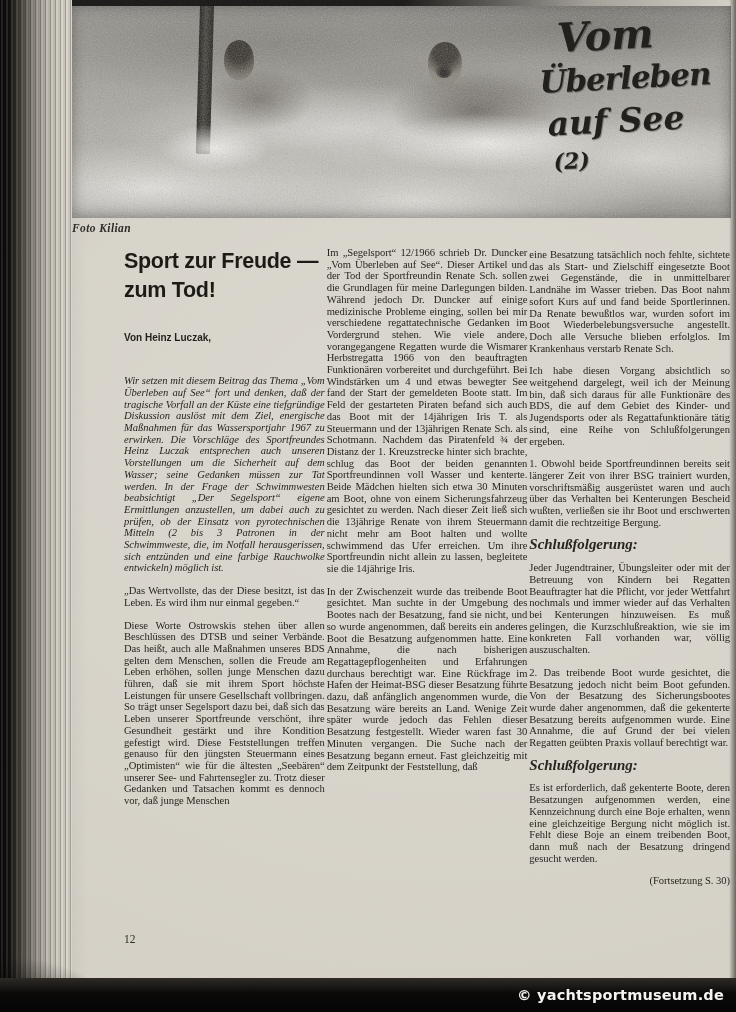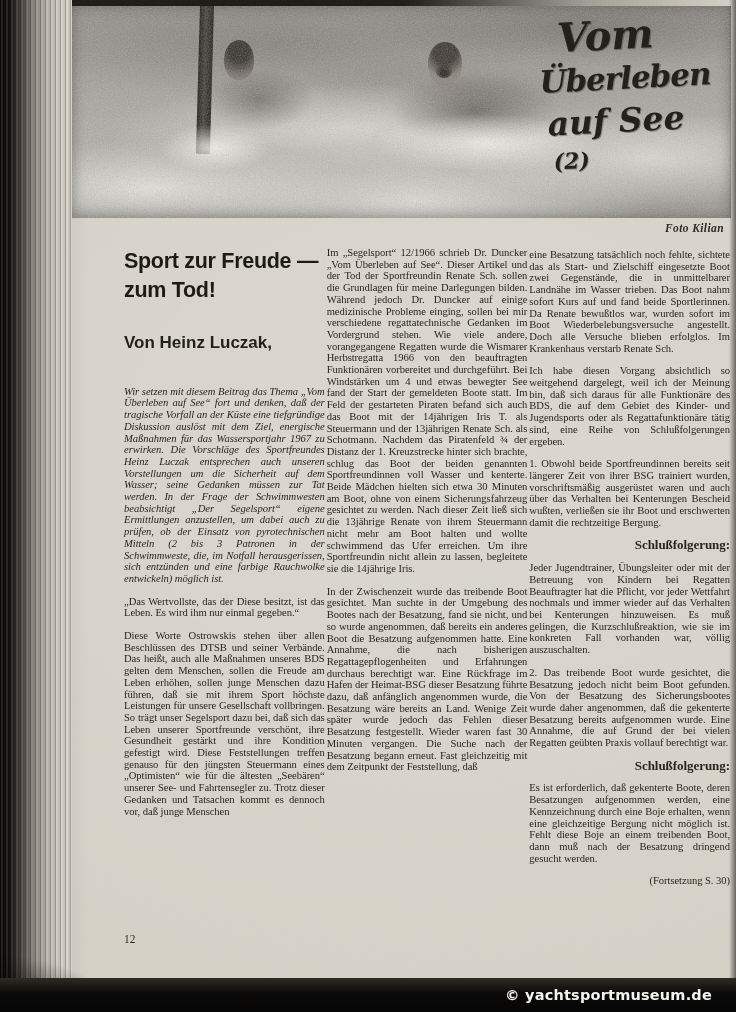--- a/index.html
+++ b/index.html
@@ -51,40 +51,40 @@
   .swimmer2-foam{position:absolute;left:300px;top:108px;width:230px;height:58px;border-radius:50%;
         background:radial-gradient(closest-side, rgba(246,245,241,.9), rgba(246,245,241,0));}
   .photo-grain{position:absolute;left:0;top:0;pointer-events:none;}
   .photo-title{position:absolute;left:468px;top:8px;width:195px;color:#1e1c18;
         font-family:"DejaVu Serif","Liberation Serif",serif;font-style:italic;font-weight:bold;
         transform:rotate(-3deg);text-shadow:1px 1px 0 rgba(30,28,24,.35);line-height:1.0;}
   .pt-1{font-size:40px;margin-left:20px;}
   .pt-2{font-size:31px;margin-top:8px;letter-spacing:-1px;}
   .pt-3{font-size:33px;margin-top:10px;margin-left:6px;}
   .pt-4{font-size:22px;margin-top:10px;margin-left:10px;font-weight:bold;}
-  .caption{position:absolute;left:72px;top:222px;width:652px;text-align:right;
+  .caption{position:absolute;left:72px;top:222px;width:652px;text-align:left;
         font-style:italic;font-weight:bold;font-size:11.5px;color:#2a2722;letter-spacing:.4px;}
   
   .content{position:absolute;left:124px;top:247px;width:606px;display:flex;gap:2px;color:#24211c;}
   .col{flex:1;min-width:0;}
   .headline{font-family:"Liberation Sans","DejaVu Sans",sans-serif;font-weight:bold;
         font-size:21.5px;line-height:1.33;letter-spacing:-.3px;color:#181611;}
   .author{font-family:"Liberation Sans","DejaVu Sans",sans-serif;font-weight:bold;
-        font-size:17px;line-height:1.5;margin-top:26px;color:#1d1b16;}
+        font-size:10px;line-height:1.5;margin-top:26px;color:#1d1b16;}
   .body-txt{font-size:10.6px;line-height:11.7px;text-align:justify;letter-spacing:-.05px;}
   .body-txt p{margin:0 0 11px 0;}
   .intro{font-style:italic;margin-top:30px;}
   .col .first{margin-top:2px;}
-  .sec-head{font-weight:bold;font-size:13px;margin:0 0 2px 0;text-align:right;}
+  .sec-head{font-weight:bold;font-size:15px;margin:0 0 2px 0;text-align:left;font-style:italic;}
   .cont-note{text-align:right;margin-top:6px;}
   .pagenum{position:absolute;left:124px;top:933px;font-size:11.5px;color:#2a2722;}
   
   .footer{position:absolute;left:0;top:978px;width:736px;height:34px;
         background:linear-gradient(180deg,#2e2b26 0%,#0b0a09 45%,#060505 100%);
-        display:flex;align-items:center;justify-content:flex-end;padding-right:24px;box-sizing:border-box;}
+        display:flex;align-items:center;justify-content:flex-end;padding-right:12px;box-sizing:border-box;}
   .watermark{font-family:"DejaVu Sans","Liberation Sans",sans-serif;font-weight:bold;
         font-size:14.5px;color:#f4f3f0;letter-spacing:.2px;}
   .paper-grain{position:absolute;left:0;top:0;pointer-events:none;}
   .hidden-defs{position:absolute;width:0;height:0;}
 </style>
 </head>
 <body>
 
 <svg class="hidden-defs" aria-hidden="true">
   <filter id="grainF">

